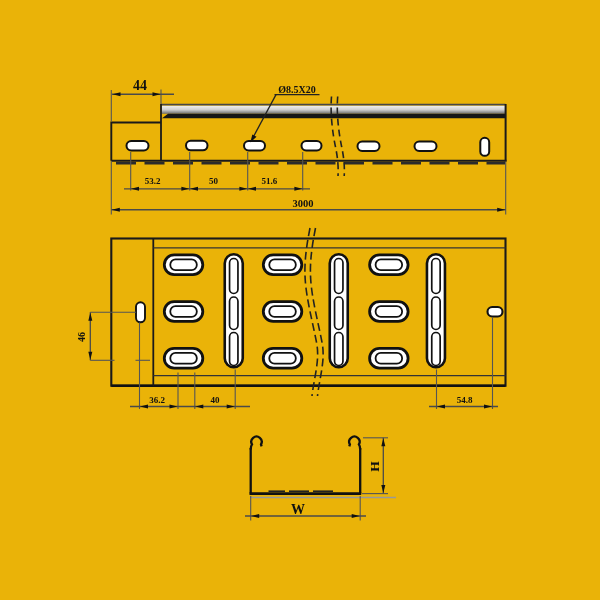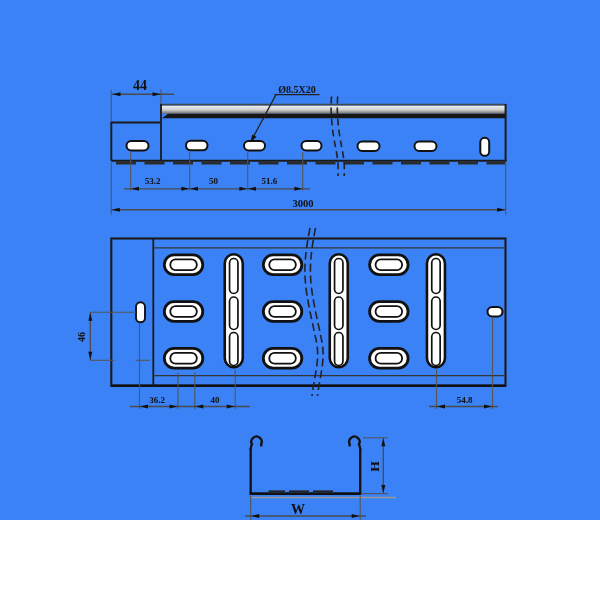--- a/index.html
+++ b/index.html
@@ -1,16 +1,16 @@
 <!DOCTYPE html>
 <html><head>
 <meta charset="utf-8">
 <style>
 html,body{margin:0;padding:0;background:#fff;}
-#page{width:600px;height:520px;position:relative;background:#3b82f6;text-align:center;}
+#page{width:600px;height:600px;position:relative;background:#eab308;text-align:center;}
 svg{filter:blur(0.5px);}
 text{font-family:"Liberation Serif",serif;font-weight:bold;fill:#111;}
 </style>
 </head>
 <body>
 
 <div id="page">
 <svg width="600" height="600" viewBox="0 0 600 600">
 <defs>
 <linearGradient id="railGrad" x1="0" y1="0" x2="0" y2="1">

